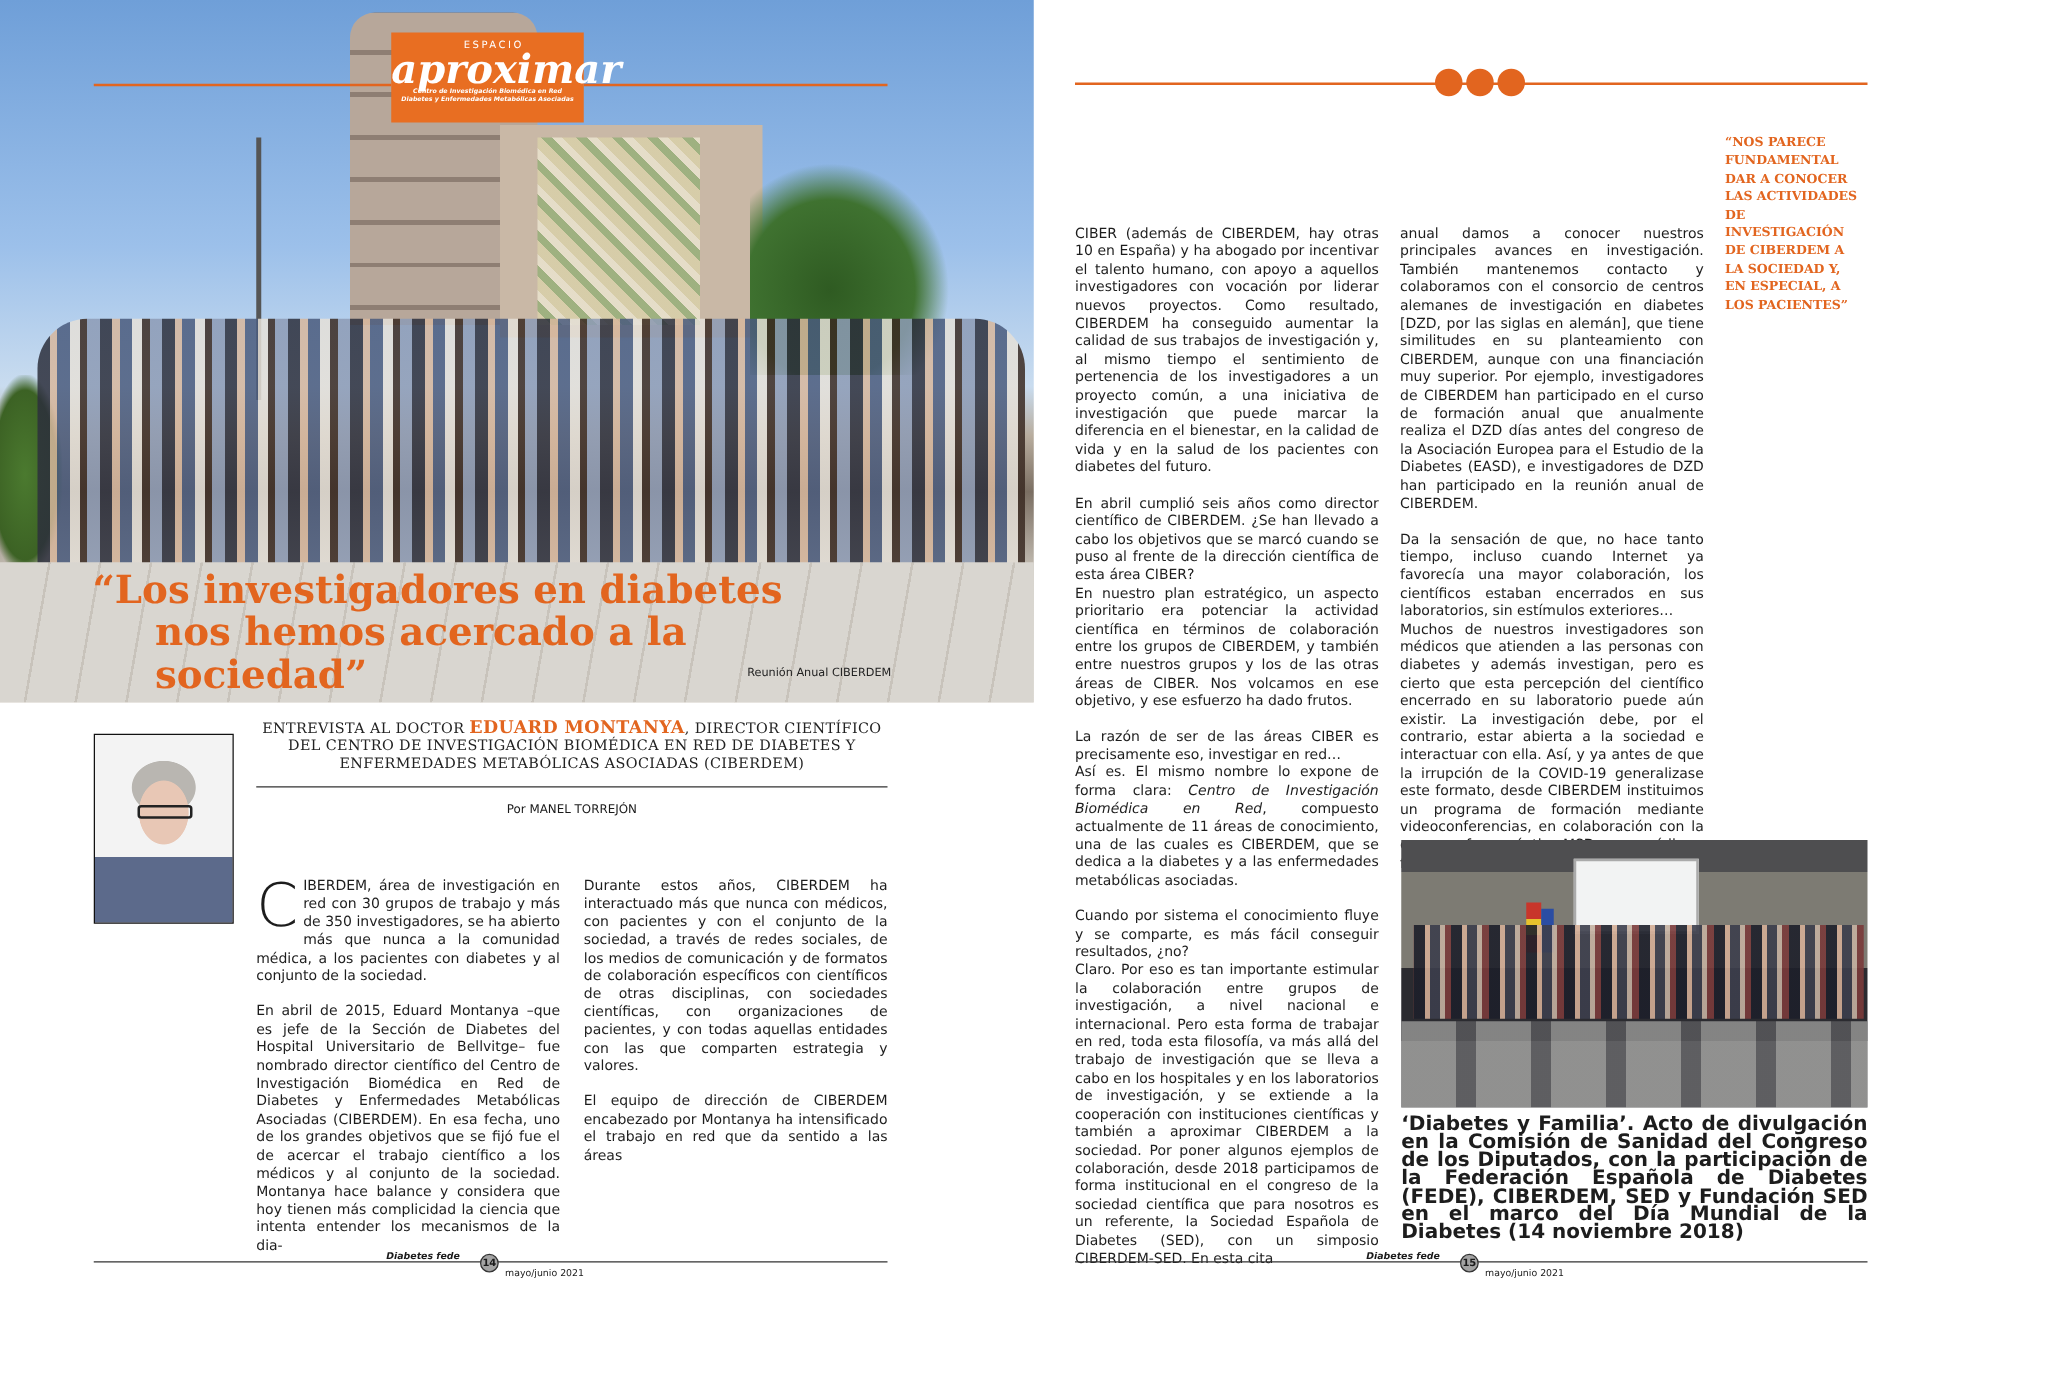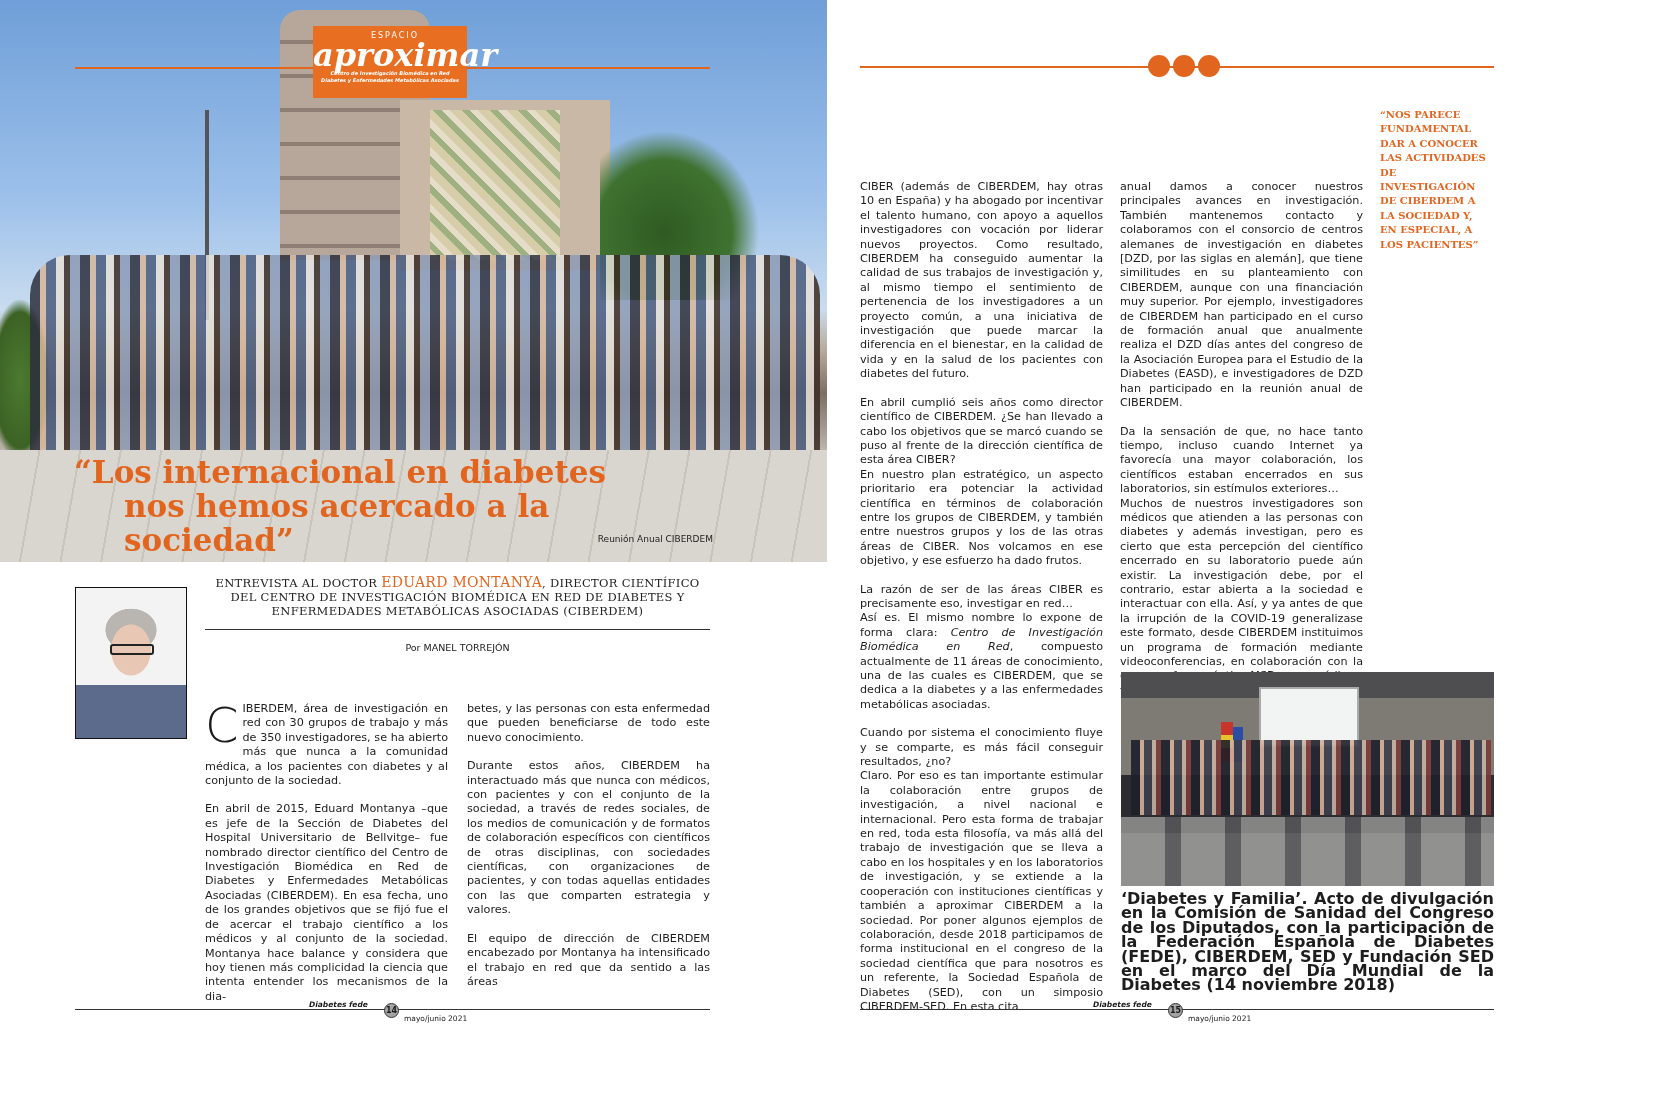--- a/index.html
+++ b/index.html
@@ -41,21 +41,21 @@
   .photo-credit { position: absolute; right: 114px; top: 534px; font-size: 9px; color: #222; }
 
   
   .portrait { position: absolute; left: 75px; top: 587px; width: 112px; height: 152px; border: 1.5px solid #111;
     background: radial-gradient(ellipse 28px 36px at 55px 62px, #e8c7b5 70%, transparent 72%),
                 radial-gradient(ellipse 36px 30px at 55px 42px, #b9b6b1 70%, transparent 72%),
                 linear-gradient(180deg, #f3f3f3 0 65%, #5c6a8b 65% 100%); }
   .portrait .glasses { position: absolute; left: 34px; top: 56px; width: 44px; height: 11px; border: 2.5px solid #222; border-radius: 3px; }
 
   .intro { position: absolute; left: 205px; top: 575px; width: 505px; text-align: center; font-family: "DejaVu Serif", serif; font-size: 11.5px; line-height: 14px; letter-spacing: .3px; color: #222; }
-  .intro .name { color: #e2651f; font-weight: normal; font-size: 14px; }
+  .intro .name { color: #e2651f; font-weight: bold; font-size: 14px; }
   .intro-rule { position: absolute; left: 205px; top: 629px; width: 505px; height: 1px; background: #333; }
   .byline { position: absolute; left: 205px; width: 505px; top: 642px; text-align: center; font-size: 9.5px; }
   .byline b { font-weight: normal; text-align: center; }
 
   .pullquote { position: absolute; font-family: "DejaVu Serif", serif; font-weight: bold; color: #e2651f; font-size: 10px; line-height: 14.4px; text-transform: uppercase; }
   .pq-left { left: 75px; top: 762px; width: 112px; text-align: right; }
   .pq-right { left: 1380px; top: 108px; width: 110px; text-align: left; }
 
   .col { position: absolute; font-size: 11.2px; line-height: 14.4px; text-align: justify; color: #1d1d1d; }
   .col p { margin-bottom: 14px; }
@@ -110,21 +110,21 @@
   <div class="hero-rule" style="left:467px;width:243px;"></div>
 
   <div class="logo">
     <span class="espacio">ESPACIO</span>
     <span class="brand">aproximar</span>
     <span class="sub">Centro de Investigación Biomédica en Red</span>
     <span class="sub">Diabetes y Enfermedades Metabólicas Asociadas</span>
   </div>
 
   <h1 class="headline">
-    <span>“Los internacional en diabetes</span>
+    <span>“Los investigadores en diabetes</span>
     <span class="l2">nos hemos acercado a la sociedad”</span>
   </h1>
 
   <div class="photo-credit">Reunión Anual CIBERDEM</div>
 
   <div class="portrait">
     <div class="glasses"></div>
   </div>
 
   <div class="intro">
@@ -135,21 +135,20 @@
     <span>Por </span><b>MANEL TORREJÓN</b>
   </div>
 
 
   <div class="col col1">
     <p><span class="dropcap">C</span><span>IBERDEM, área de investigación en red con 30 grupos de trabajo y más de 350 investigadores, se ha abierto más que nunca a la comunidad médica, a los pacientes con diabetes y al conjunto de la sociedad.</span></p>
     <p>En abril de 2015, Eduard Montanya –que es jefe de la Sección de Diabetes del Hospital Universitario de Bellvitge– fue nombrado director científico del Centro de Investigación Biomédica en Red de Diabetes y Enfermedades Metabólicas Asociadas (CIBERDEM). En esa fecha, uno de los grandes objetivos que se fijó fue el de acercar el trabajo científico a los médicos y al conjunto de la sociedad. Montanya hace balance y considera que hoy tienen más complicidad la ciencia que intenta entender los mecanismos de la dia-</p>
   </div>
 
   <div class="col col2">
-    <p>betes, y las personas con esta enfermedad que pueden beneficiarse de todo este nuevo conocimiento.</p>
     <p>Durante estos años, CIBERDEM ha interactuado más que nunca con médicos, con pacientes y con el conjunto de la sociedad, a través de redes sociales, de los medios de comunicación y de formatos de colaboración específicos con científicos de otras disciplinas, con sociedades científicas, con organizaciones de pacientes, y con todas aquellas entidades con las que comparten estrategia y valores.</p>
     <p>El equipo de dirección de CIBERDEM encabezado por Montanya ha intensificado el trabajo en red que da sentido a las áreas</p>
   </div>
 
   <div class="footer-rule" style="left:75px;width:635px;"></div>
   <div class="footer-mag" style="left:309px;">Diabetes fede</div>
   <div class="footer-num" style="left:384px;">14</div>
   <div class="footer-date" style="left:404px;">mayo/junio 2021</div>
 </div>
 

